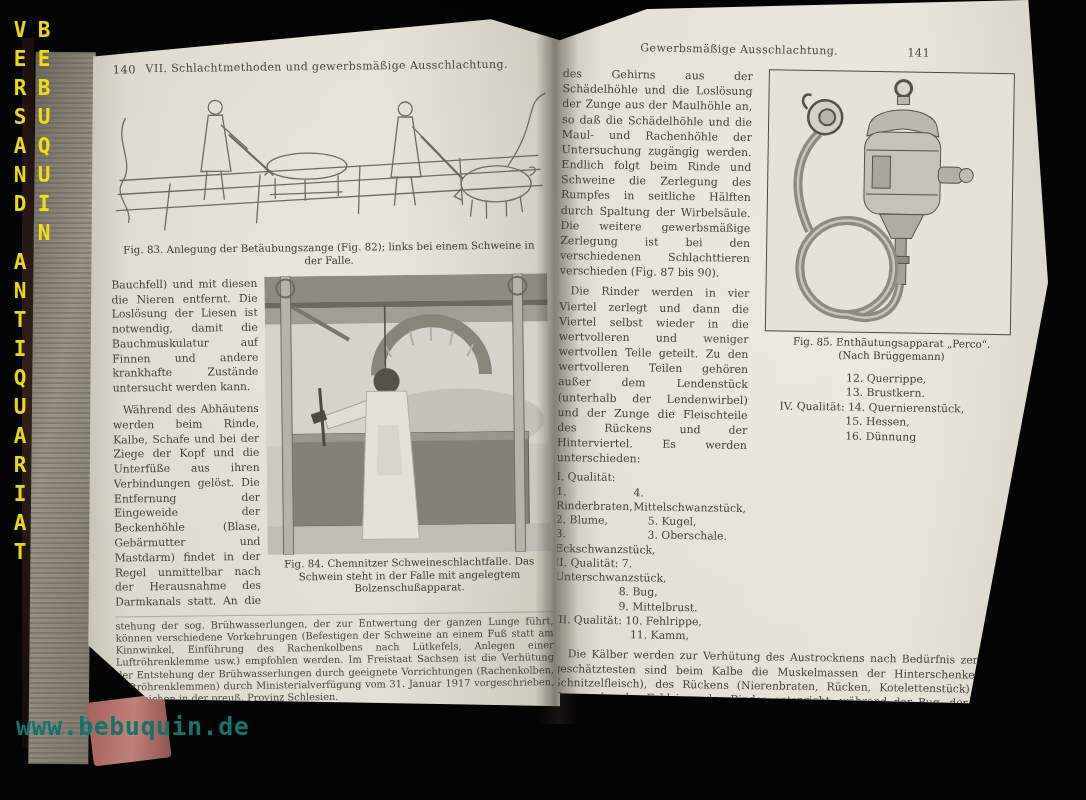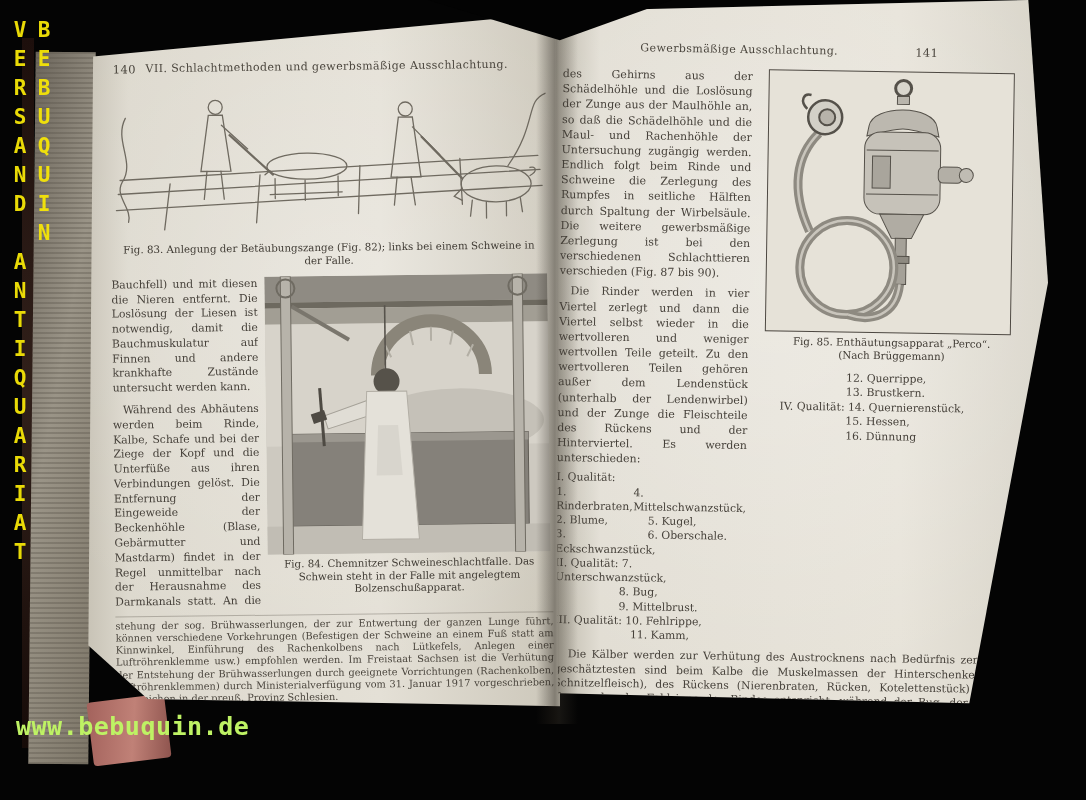--- a/index.html
+++ b/index.html
@@ -87,21 +87,21 @@
   .k-ind{padding-left:76px;}
   .k-ind2{padding-left:84px;}
 
   
   .wm-vertical{position:absolute;left:8px;top:18px;height:780px;
     writing-mode:vertical-lr;text-orientation:upright;
     font-family:"DejaVu Sans Mono","Liberation Mono",monospace;font-weight:bold;
     font-size:21px;letter-spacing:5px;color:#f6e607;opacity:.95;}
   .wm-url{position:absolute;left:16px;top:712px;
     font-family:"DejaVu Sans Mono","Liberation Mono",monospace;font-weight:bold;
-    font-size:25px;letter-spacing:.5px;color:#bef264;}
+    font-size:25px;letter-spacing:.5px;color:#0f766e;}
 </style>
 </head>
 <body>
 
 <div id="stage">
 
   <div class="spine-strip"></div>
   <div class="pageblock-edge"></div>
   <div class="red-edge"></div>
 
@@ -191,41 +191,41 @@
 
       <div class="lp-footnote body-justify">stehung der sog. Brühwasserlungen, der zur Entwertung der ganzen Lunge führt, können verschiedene Vorkehrungen (Befestigen der Schweine an einem Fuß statt am Kinnwinkel, Einführung des Rachenkolbens nach Lütkefels, Anlegen einer Luftröhrenklemme usw.) empfohlen werden. Im Freistaat Sachsen ist die Verhütung der Entstehung der Brühwasserlungen durch geeignete Vorrichtungen (Rachenkolben, Luftröhrenklemmen) durch Ministerialverfügung vom 31. Januar 1917 vorgeschrieben, desgleichen in der preuß. Provinz Schlesien.</div>
     </div>
   </div>
 
   <div class="page" id="right-page">
     <div class="page-inner">
 
       <div class="running-head">
         <span class="title" style="padding-right:120px">Gewerbsmäßige Ausschlachtung.</span>
-        <span class="pgnum" style="left:352px">141</span>
+        <span class="pgnum" style="left:344px">141</span>
       </div>
 
       <div class="rp-row">
         <div class="rp-colA">
           <p class="body-justify">des Gehirns aus der Schädelhöhle und die Loslösung der Zunge aus der Maulhöhle an, so daß die Schädelhöhle und die Maul- und Rachenhöhle der Untersuchung zugängig werden. Endlich folgt beim Rinde und Schweine die Zerlegung des Rumpfes in seitliche Hälften durch Spaltung der Wirbelsäule. Die weitere gewerbsmäßige Zerlegung ist bei den verschiedenen Schlachttieren verschieden (Fig. 87 bis 90).</p>
           <p class="body-justify">Die Rinder werden in vier Viertel zerlegt und dann die Viertel selbst wieder in die wertvolleren und weniger wertvollen Teile geteilt. Zu den wertvolleren Teilen gehören außer dem Lendenstück (unterhalb der Lendenwirbel) und der Zunge die Fleischteile des Rückens und der Hinterviertel. Es werden unterschieden:</p>
 
           <div class="qlist">
             <div>I. Qualität:</div>
             <div class="pair-row">
               <span>1. Rinderbraten,</span>
               <span>4. Mittelschwanzstück,</span>
             </div>
             <div class="pair-row">
               <span>2. Blume,</span>
               <span>5. Kugel,</span>
             </div>
             <div class="pair-row">
               <span>3. Eckschwanzstück,</span>
-              <span>6. Oberschale.</span>
+              <span>3. Oberschale.</span>
             </div>
             <div>II. Qualität: 7. Unterschwanzstück,</div>
             <div class="q-ind1">8. Bug,</div>
             <div class="q-ind1">9. Mittelbrust.</div>
             <div>III. Qualität: 10. Fehlrippe,</div>
             <div class="q-ind2">11. Kamm,</div>
           </div>
         </div>
 
         <div class="rp-colB">

